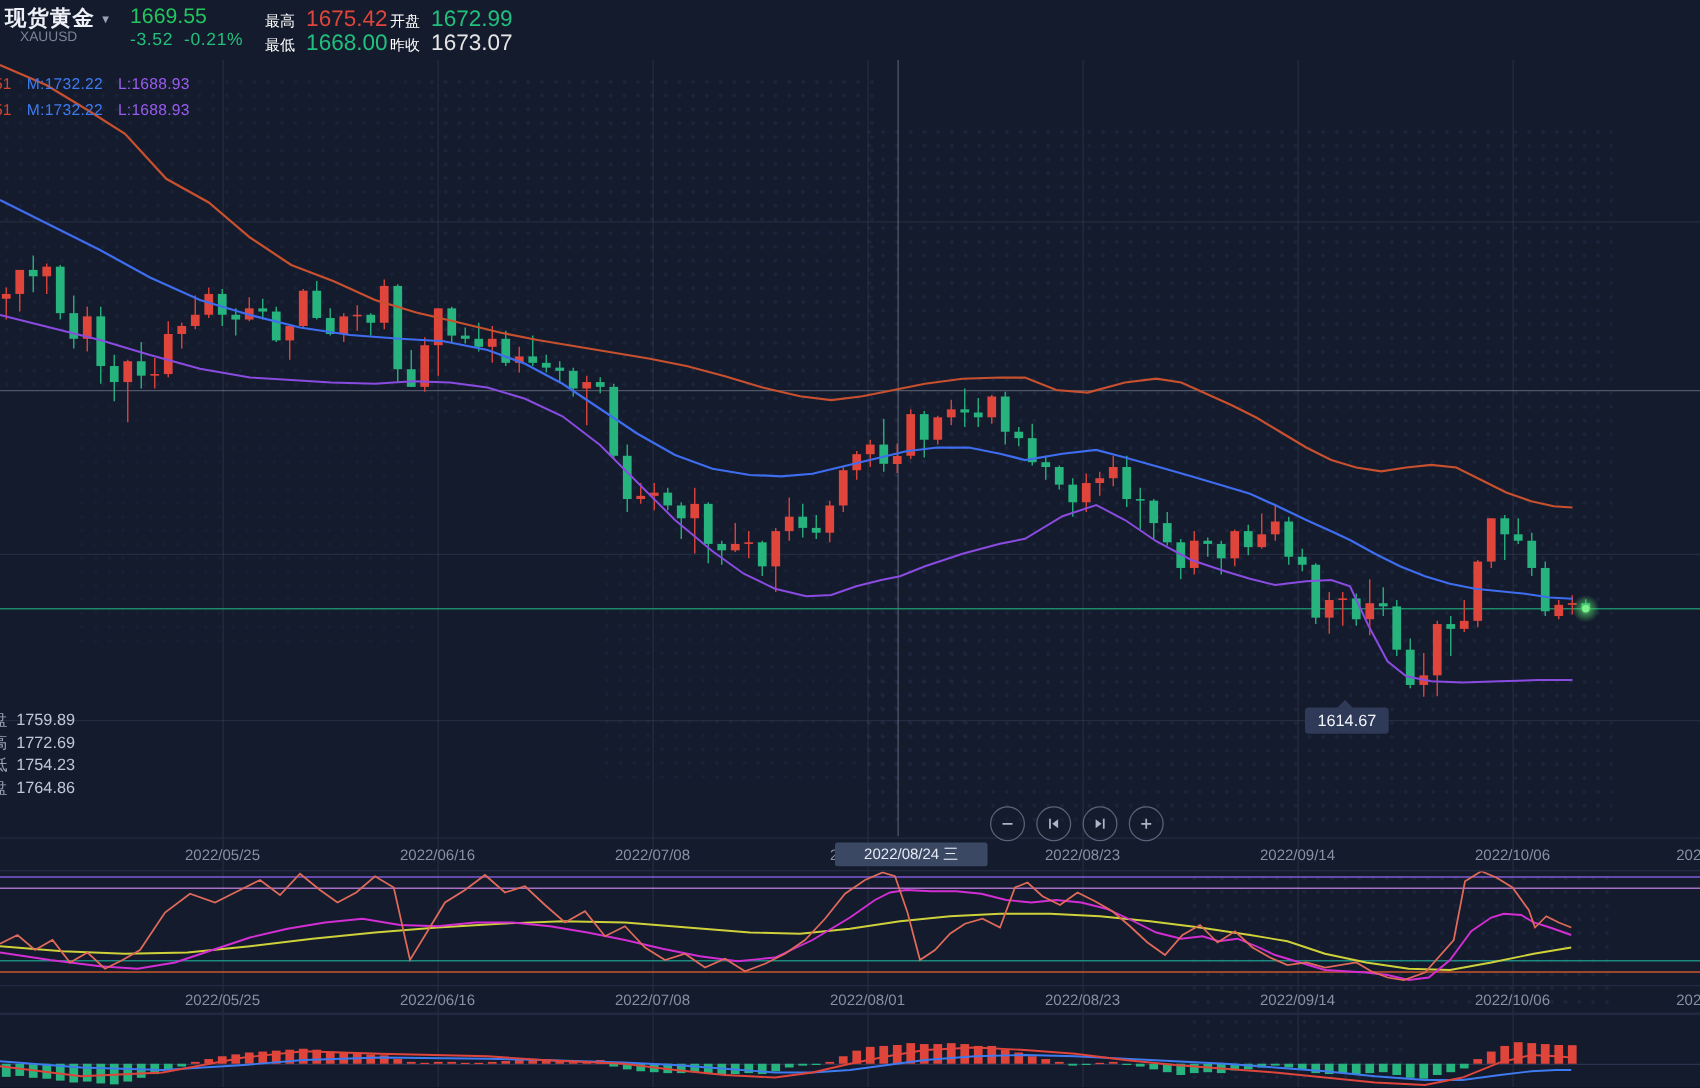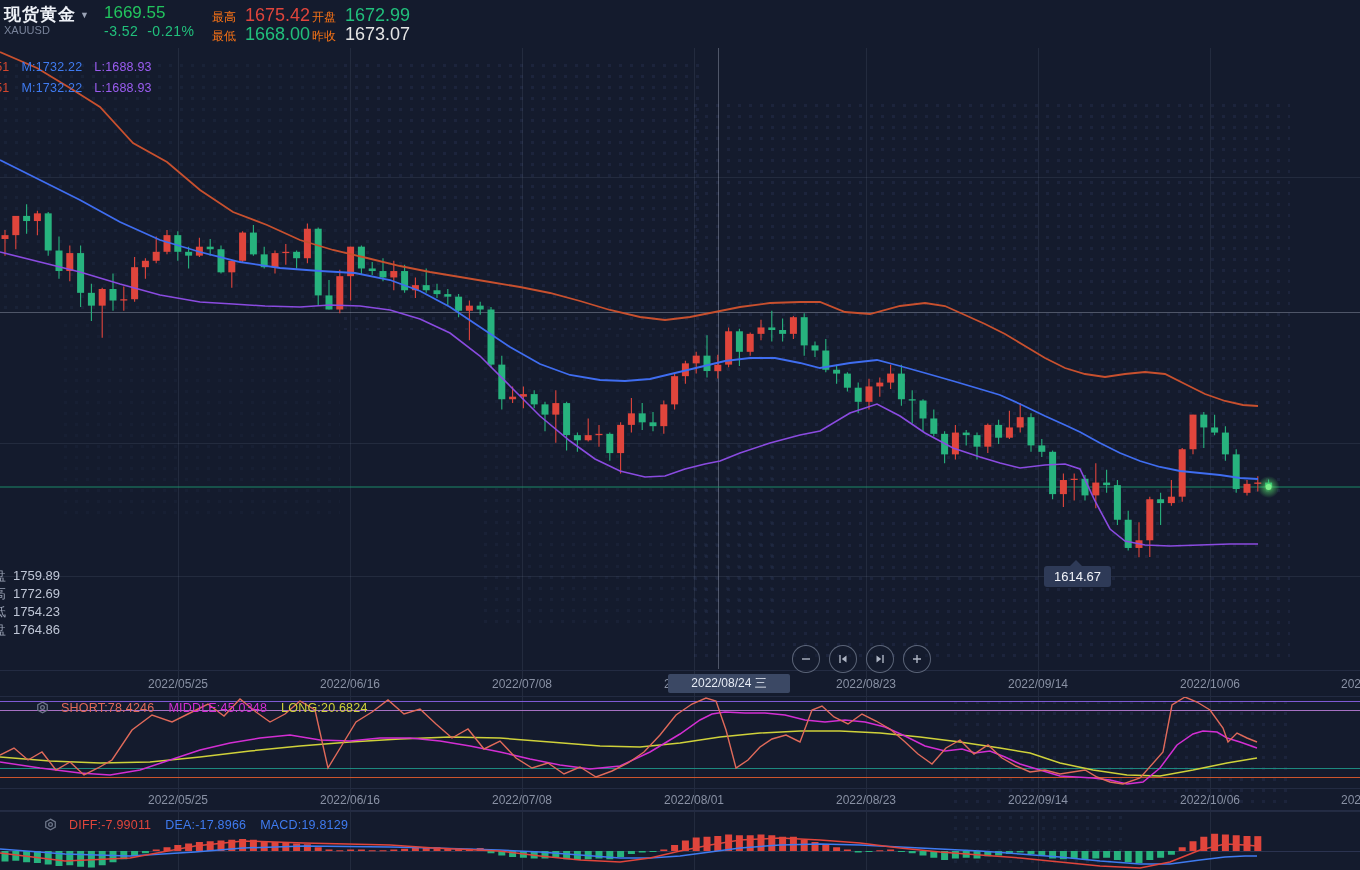--- a/index.html
+++ b/index.html
@@ -8,24 +8,24 @@
   .abs{position:absolute;}
   .dots{position:absolute;pointer-events:none;
         background-image:radial-gradient(circle,#232e4a 1.5px,transparent 1.6px);
         background-size:11px 11px;}
   #chart-svg{position:absolute;left:0;top:0;z-index:2;}
   .txt-layer{position:absolute;left:0;top:0;width:1360px;height:870px;z-index:3;pointer-events:none;}
   .txt-layer .clickable{pointer-events:auto;}
   
   .sym{left:4px;top:3px;font-size:17px;font-weight:bold;color:#eef1f7;letter-spacing:1px;}
   .caret{font-size:9px;color:#9aa3b5;margin-left:4px;vertical-align:2px;}
-  .code{left:4px;top:24px;font-size:11px;color:#79839a;}
+  .code{left:16px;top:24px;font-size:11px;color:#79839a;}
   .px{left:104px;top:3px;font-size:17px;}
   .chg{left:104px;top:23px;font-size:14px;letter-spacing:.5px;}
-  .stat-label{font-size:12px;color:#f97316;}
+  .stat-label{font-size:12px;color:#ffffff;}
   .stat-value{font-size:18px;}
   
   .ovl{font-size:12.5px;letter-spacing:.2px;white-space:nowrap;}
   .ovl span{margin-right:12px;}
   
   .axis-row{position:absolute;left:0;width:1360px;border-top:1px solid #232b42;border-bottom:1px solid #232b42;}
   .tick{position:absolute;top:50%;transform:translate(-50%,-50%);font-size:12px;color:#8991a4;white-space:nowrap;}
   .tick-clip{position:absolute;top:50%;transform:translateY(-50%);font-size:12px;color:#8991a4;}
   .hl-box{position:absolute;background:#3b4864;border-radius:2px;color:#e6ebf5;font-size:12px;
           text-align:center;line-height:19px;z-index:4;}
@@ -526,44 +526,26 @@
       <div class="hl-box" id="hlbox" style="left: 668px; width: 122px; top: 3px; height: 19px;">2022/08/24 三</div>
     <span class="tick" style="left: 178px;">2022/05/25</span>
         <span class="tick" style="left: 350px;">2022/06/16</span>
         <span class="tick" style="left: 522px;">2022/07/08</span>
         <span class="tick" style="left: 694px;">2022/08/01</span>
         <span class="tick" style="left: 866px;">2022/08/23</span>
         <span class="tick" style="left: 1038px;">2022/09/14</span>
         <span class="tick" style="left: 1210px;">2022/10/06</span>
       </div>
 
-    <div class="gear-row clickable" style="left:34px;top:699px;">
-      <svg width="17" height="17" viewBox="0 0 20 20" style="cursor:pointer;">
-        <path d="M10 2.2 L15.6 5.4 V11.6 L10 14.8 L4.4 11.6 V5.4 Z" fill="none" stroke="#6d7689" stroke-width="1.5" transform="translate(0,1.5)"></path>
-        <circle cx="10" cy="10" r="2.2" fill="none" stroke="#6d7689" stroke-width="1.5"></circle>
-      </svg>
-      <span class="pane-label" id="oscl0" style="color: rgb(224, 106, 90);">SHORT:78.4246</span>
-      <span class="pane-label" id="oscl1" style="color: rgb(211, 46, 211);">MIDDLE:45.0348</span>
-      <span class="pane-label" id="oscl2" style="color: rgb(207, 209, 58);">LONG:20.6824</span>
-    </div>
 
     <div class="axis-row" id="axis2" style="top:788px;height:22px;">
       <span class="tick-clip" style="left:1341px;" id="ax2clip">202</span>
     <span class="tick" style="left: 178px;">2022/05/25</span>
         <span class="tick" style="left: 350px;">2022/06/16</span>
         <span class="tick" style="left: 522px;">2022/07/08</span>
         <span class="tick" style="left: 694px;">2022/08/01</span>
         <span class="tick" style="left: 866px;">2022/08/23</span>
         <span class="tick" style="left: 1038px;">2022/09/14</span>
         <span class="tick" style="left: 1210px;">2022/10/06</span>
       </div>
 
-    <div class="gear-row clickable" style="left:42px;top:816px;">
-      <svg width="17" height="17" viewBox="0 0 20 20" style="cursor:pointer;">
-        <path d="M10 2.2 L15.6 5.4 V11.6 L10 14.8 L4.4 11.6 V5.4 Z" fill="none" stroke="#6d7689" stroke-width="1.5" transform="translate(0,1.5)"></path>
-        <circle cx="10" cy="10" r="2.2" fill="none" stroke="#6d7689" stroke-width="1.5"></circle>
-      </svg>
-      <span class="pane-label" id="macdl0" style="color: rgb(224, 69, 60);">DIFF:-7.99011</span>
-      <span class="pane-label" id="macdl1" style="color: rgb(63, 123, 240);">DEA:-17.8966</span>
-      <span class="pane-label" id="macdl2" style="color: rgb(63, 123, 240);">MACD:19.8129</span>
-    </div>
   </div>
 </div>
 
 </body></html>

